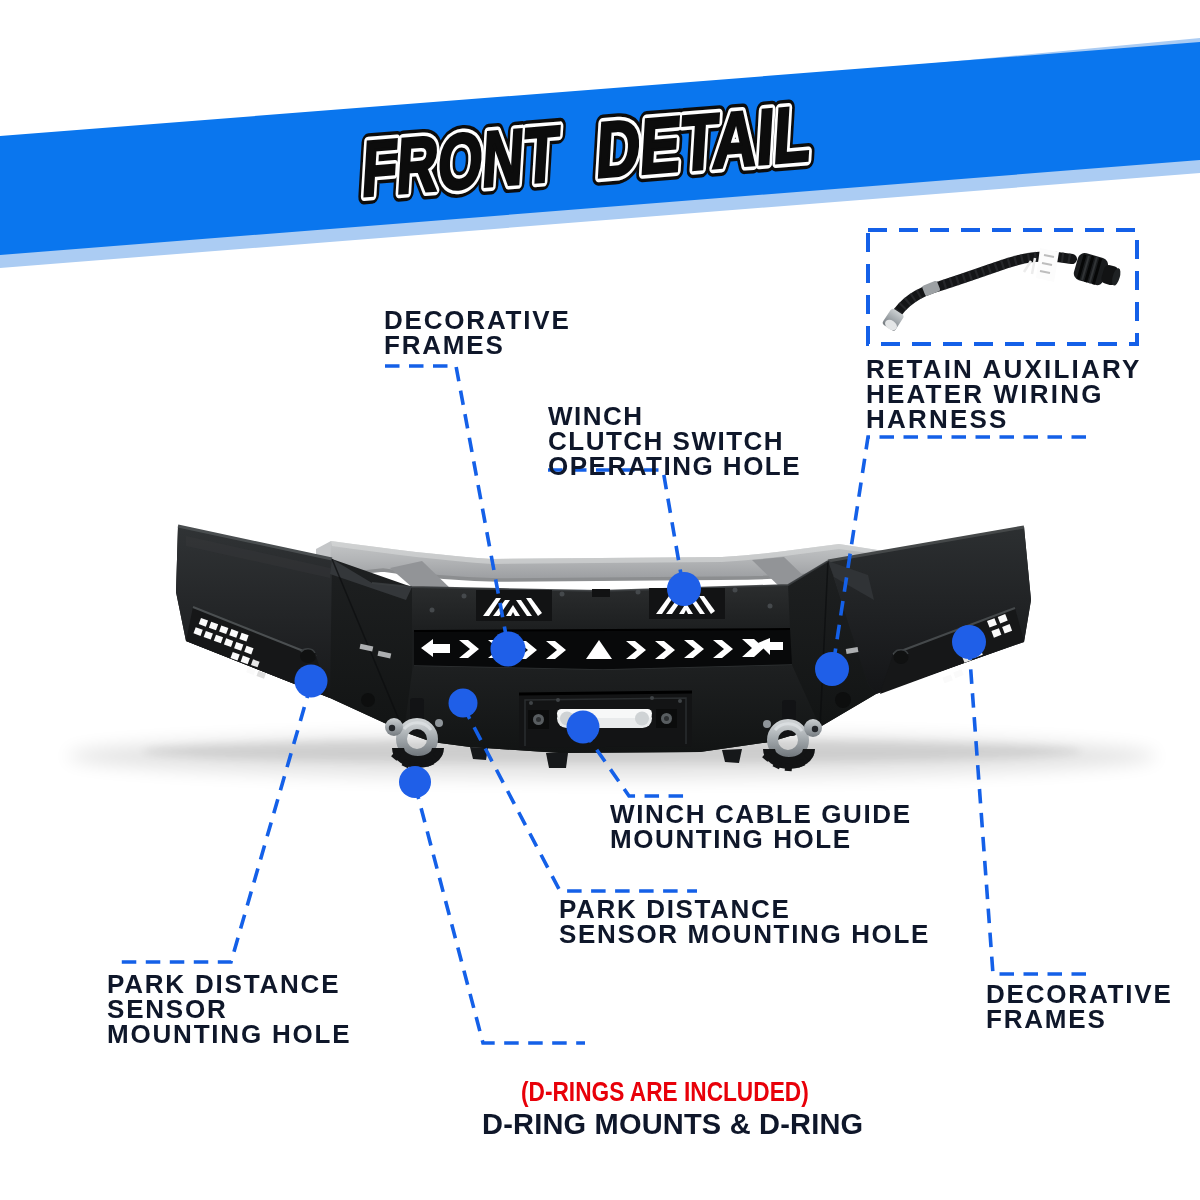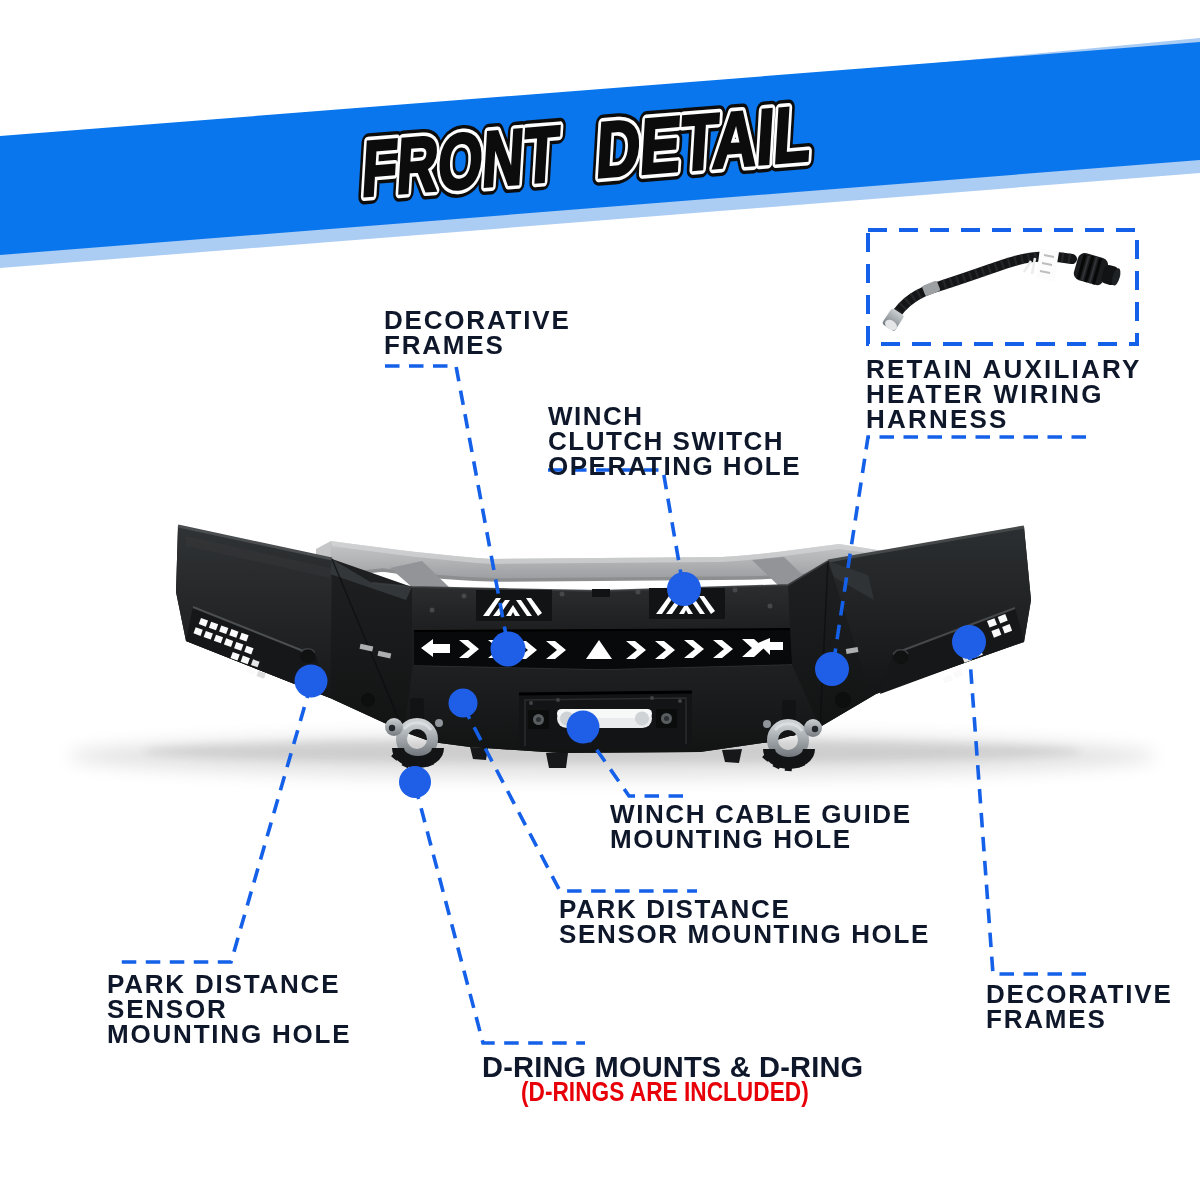--- a/index.html
+++ b/index.html
@@ -303,14 +303,14 @@
 HARNESS</div>
 <div class="lbl" style="left:610px;top:802px;letter-spacing:1.6px;">WINCH CABLE GUIDE
 MOUNTING HOLE</div>
 <div class="lbl" style="left:559px;top:897px;letter-spacing:1.65px;">PARK DISTANCE
 SENSOR MOUNTING HOLE</div>
 <div class="lbl" style="left:107px;top:972px;letter-spacing:1.8px;">PARK DISTANCE
 SENSOR
 MOUNTING HOLE</div>
 <div class="lbl" style="left:986px;top:982px;letter-spacing:1.8px;">DECORATIVE
 FRAMES</div>
-<div class="lbl" style="left:482px;top:1055px;font-size:29px;letter-spacing:0.2px;">D-RING MOUNTS &amp; D-RING</div>
+<div class="lbl" style="left:482px;top:1112px;font-size:29px;letter-spacing:0.2px;">D-RING MOUNTS &amp; D-RING</div>
 <div class="lbl" style="left:521px;top:1080px;color:#e80009;font-size:27px;letter-spacing:0;transform:scaleX(0.84);transform-origin:0 0;">(D-RINGS ARE INCLUDED)</div>
 
 </body></html>

